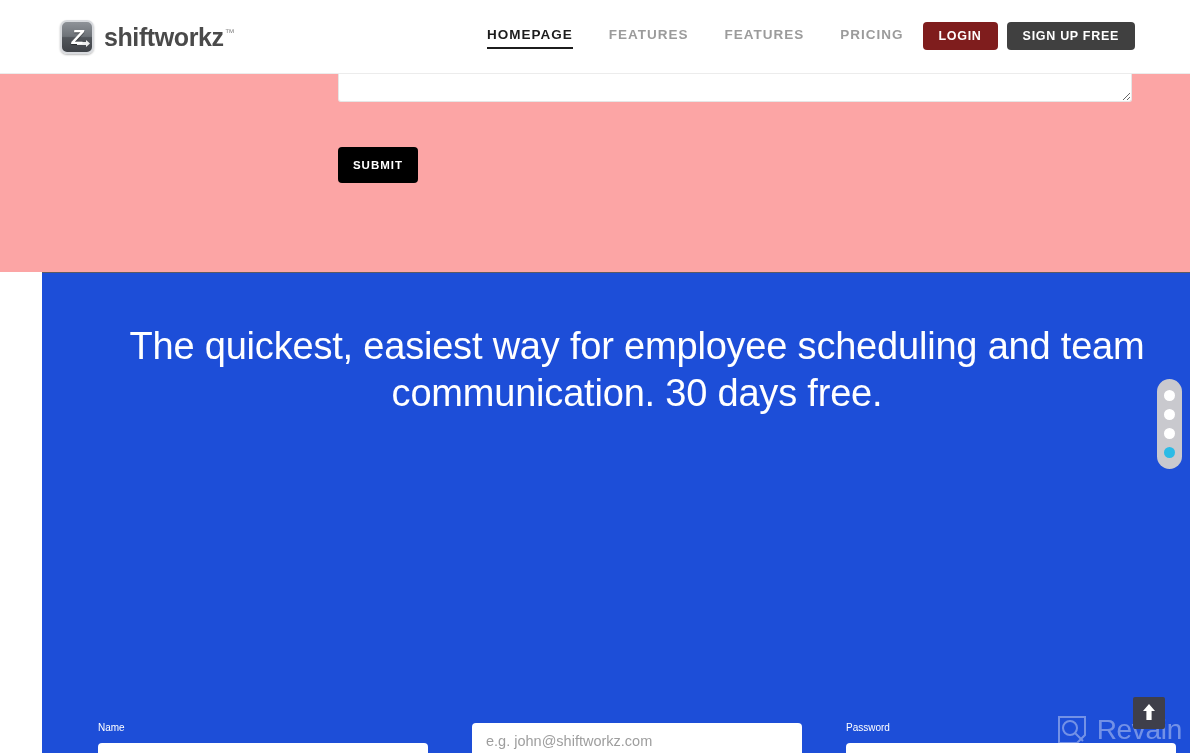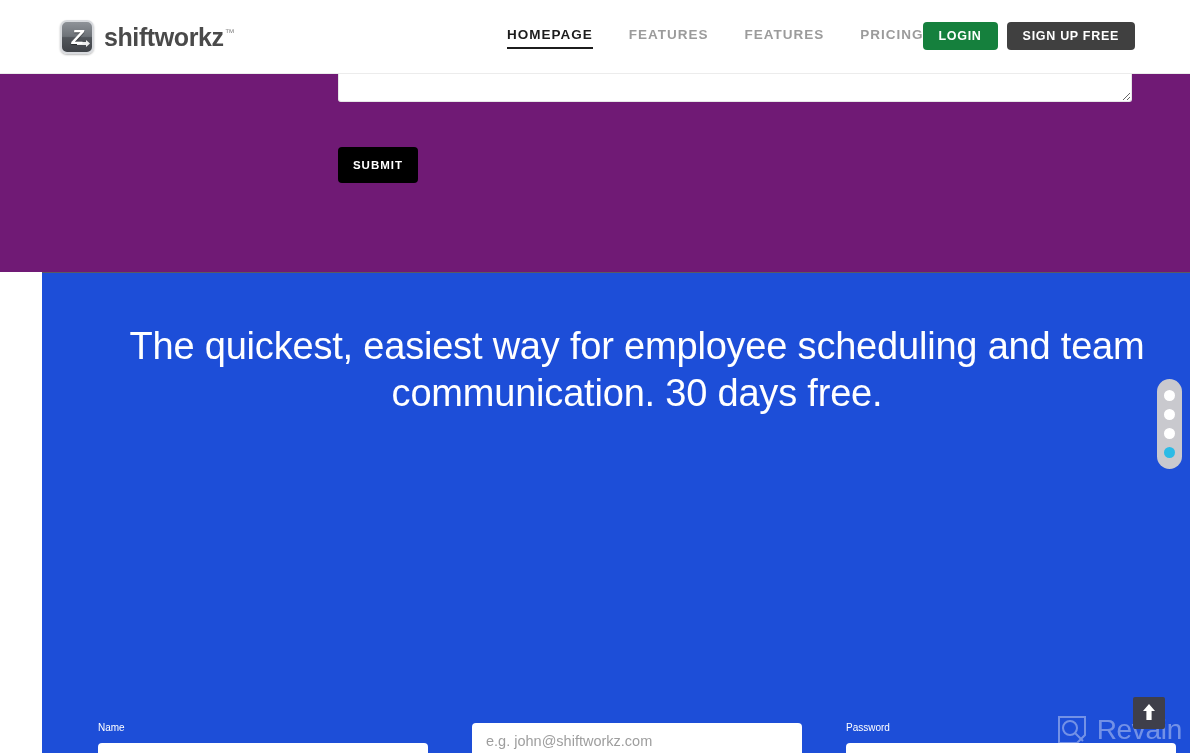--- a/index.html
+++ b/index.html
@@ -105,21 +105,20 @@
     text-decoration: none;
     padding: 0;
     white-space: nowrap;
     cursor: pointer;
   }
   .nav-item + .nav-item { margin-left: 36px; }
   .nav-item.active {
     color: #1c1c1c;
     border-bottom: 2px solid #1c1c1c;
     padding-bottom: 5px;
-    margin-left: 20px;
   }
 
   .header-actions {
     position: absolute;
     right: 55px;
     top: 22px;
     display: flex;
     gap: 9px;
   }
   .btn-login, .btn-signup {
@@ -129,30 +128,30 @@
     font-weight: bold;
     letter-spacing: 0.7px;
     color: #ffffff;
     padding: 0 16px;
     height: 28px;
     line-height: 28px;
     cursor: pointer;
     font-family: "Liberation Sans", sans-serif;
     white-space: nowrap;
   }
-  .btn-login  { background: #15803d; }
+  .btn-login  { background: #7f1d1d; }
   .btn-signup { background: #404040; }
 
   
   .light-section {
     position: absolute;
     top: 74px; left: 0;
     width: 1190px;
     height: 198px;
-    background: #701a75;
+    background: #fca5a5;
   }
 
   .comment-box {
     position: absolute;
     left: 338px;
     top: -2px;
     width: 794px;
     height: 30px;
     background: #ffffff;
     border: 1px solid #e6e6e6;

